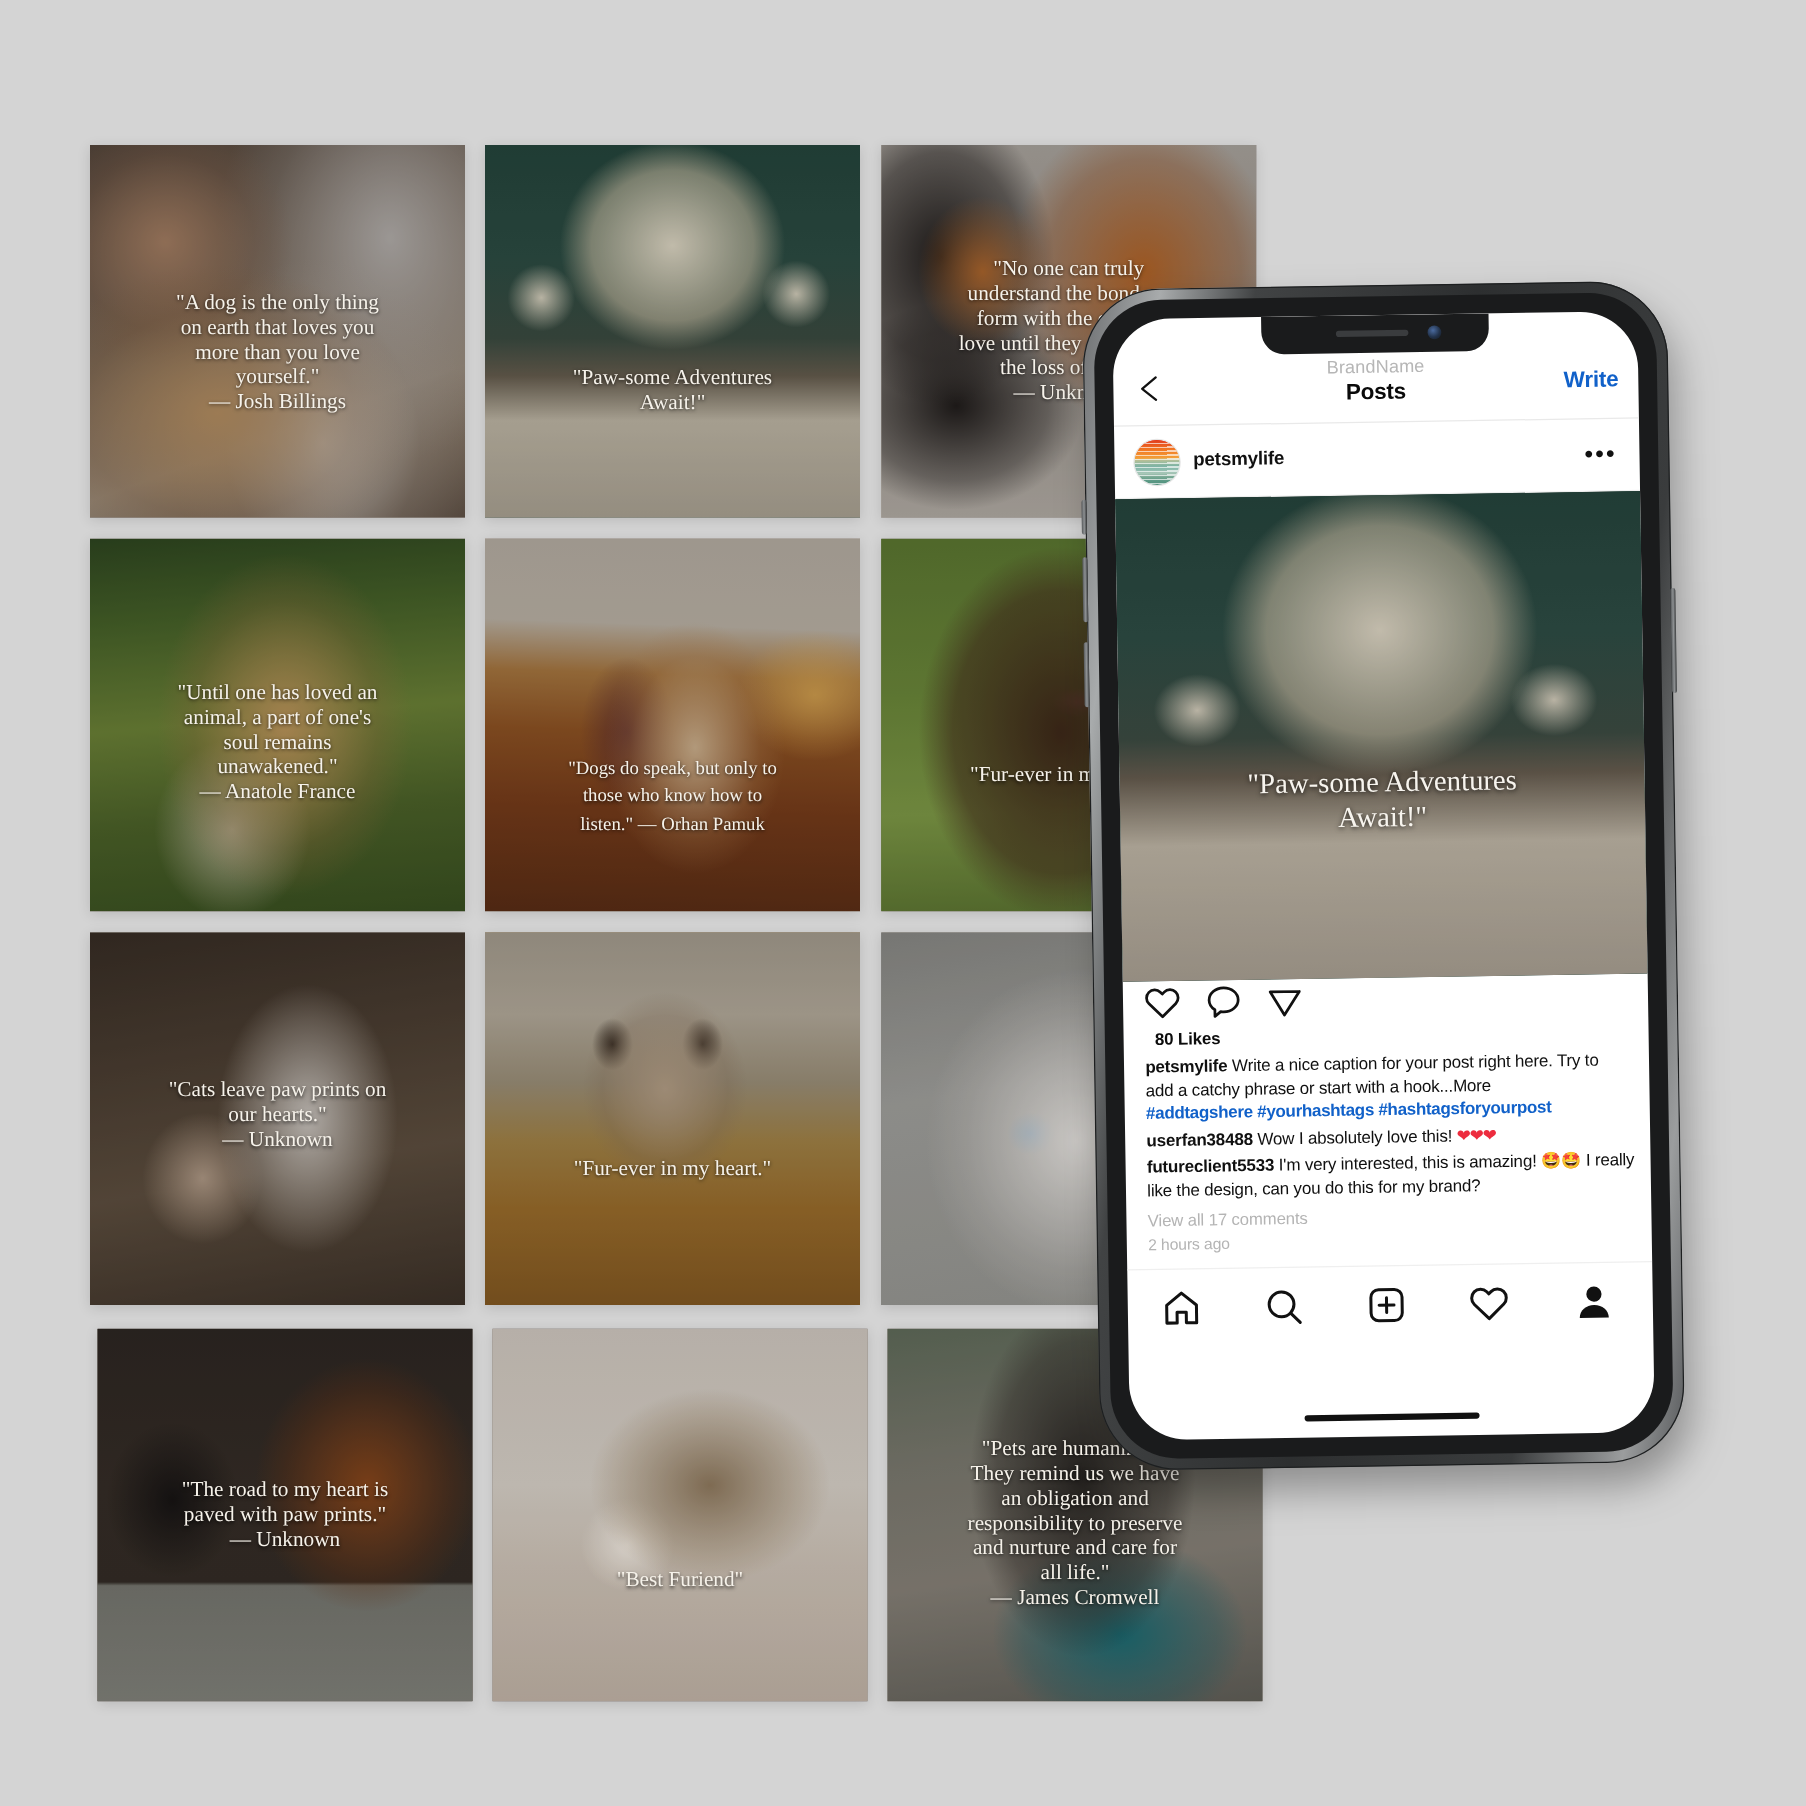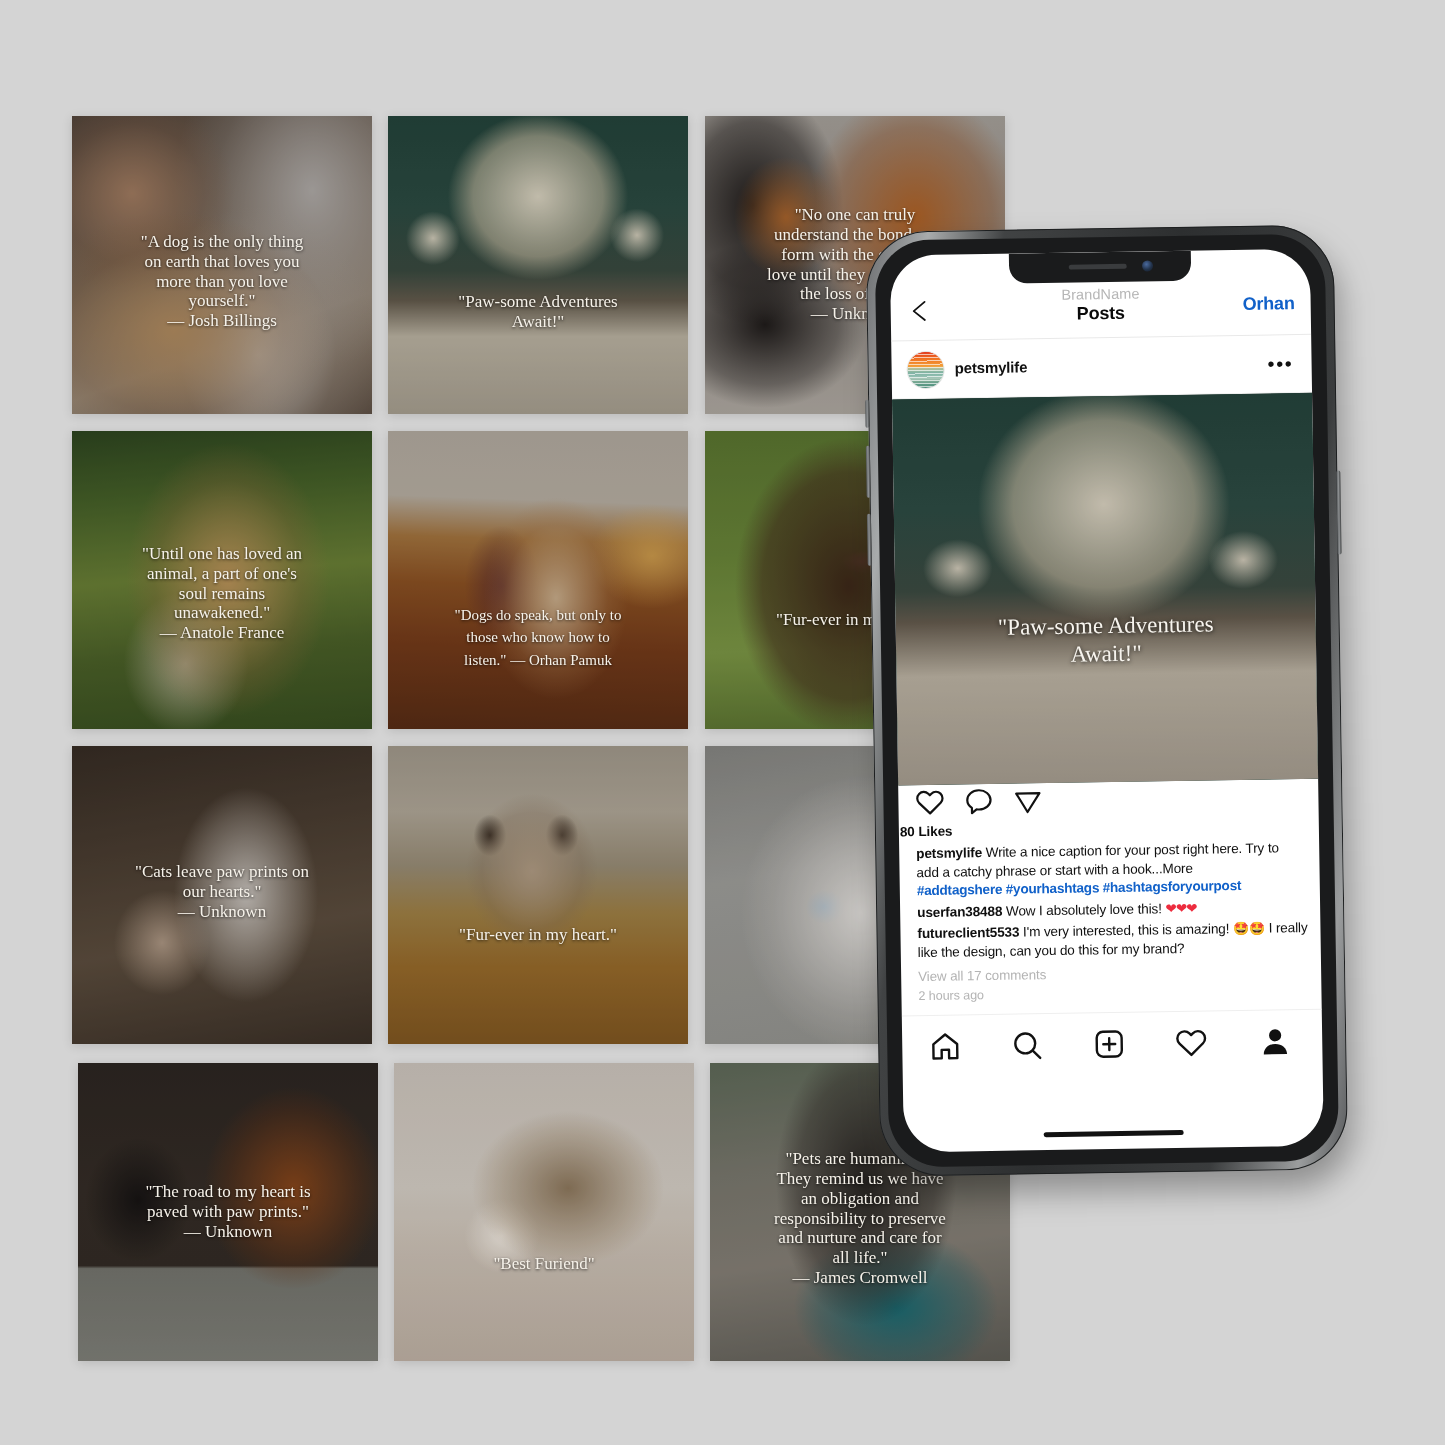--- a/index.html
+++ b/index.html
@@ -145,21 +145,21 @@
     text-shadow:0 1px 4px rgba(0,0,0,.8);
     white-space:pre-line;
   }
 
   .ig-actions{position:absolute;left:0;right:0;top:530px;height:40px;}
   .ig-actions .ic{position:absolute;top:2px;width:31px;height:31px;}
   .ic-heart{left:16px;} .ic-comment{left:65px;} .ic-share{left:114px;}
   .ig-actions svg{width:100%;height:100%;}
 
   .ig-likes{
-    position:absolute;left:1px;top:569px;
+    position:absolute;left:25px;top:569px;
     font-size:13.5px;font-weight:bold;color:#0c0c0c;letter-spacing:-.1px;
   }
   .ig-caption{
     position:absolute;left:17px;right:15px;top:589px;
     font-size:13.6px;line-height:1.42;color:#101010;letter-spacing:-.15px;
   }
   .ig-caption b{font-weight:bold;}
   .ig-tags{
     position:absolute;left:17px;right:12px;top:628px;
     font-size:13.6px;font-weight:bold;color:#1161c9;letter-spacing:-.25px;
@@ -384,21 +384,21 @@
           </div>
 
           <div class="ig-top">
             <div class="ig-back">
               <svg viewBox="0 0 22 24">
                   <polyline points="16,3 5,12 16,21" fill="none" stroke="#111" stroke-width="1.8" stroke-linecap="round" stroke-linejoin="round"></polyline>
                 </svg>
             </div>
             <div class="ig-brand">BrandName</div>
             <div class="ig-title">Posts</div>
-            <div class="ig-follow">Orhan</div>
+            <div class="ig-follow">Write</div>
           </div>
 
           <div class="ig-user">
             <div class="avatar">
               <div class="topfade"></div>
               <div class="lines"></div>
             </div>
             <div class="username">petsmylife</div>
             <div class="dots">•••</div>
           </div>

